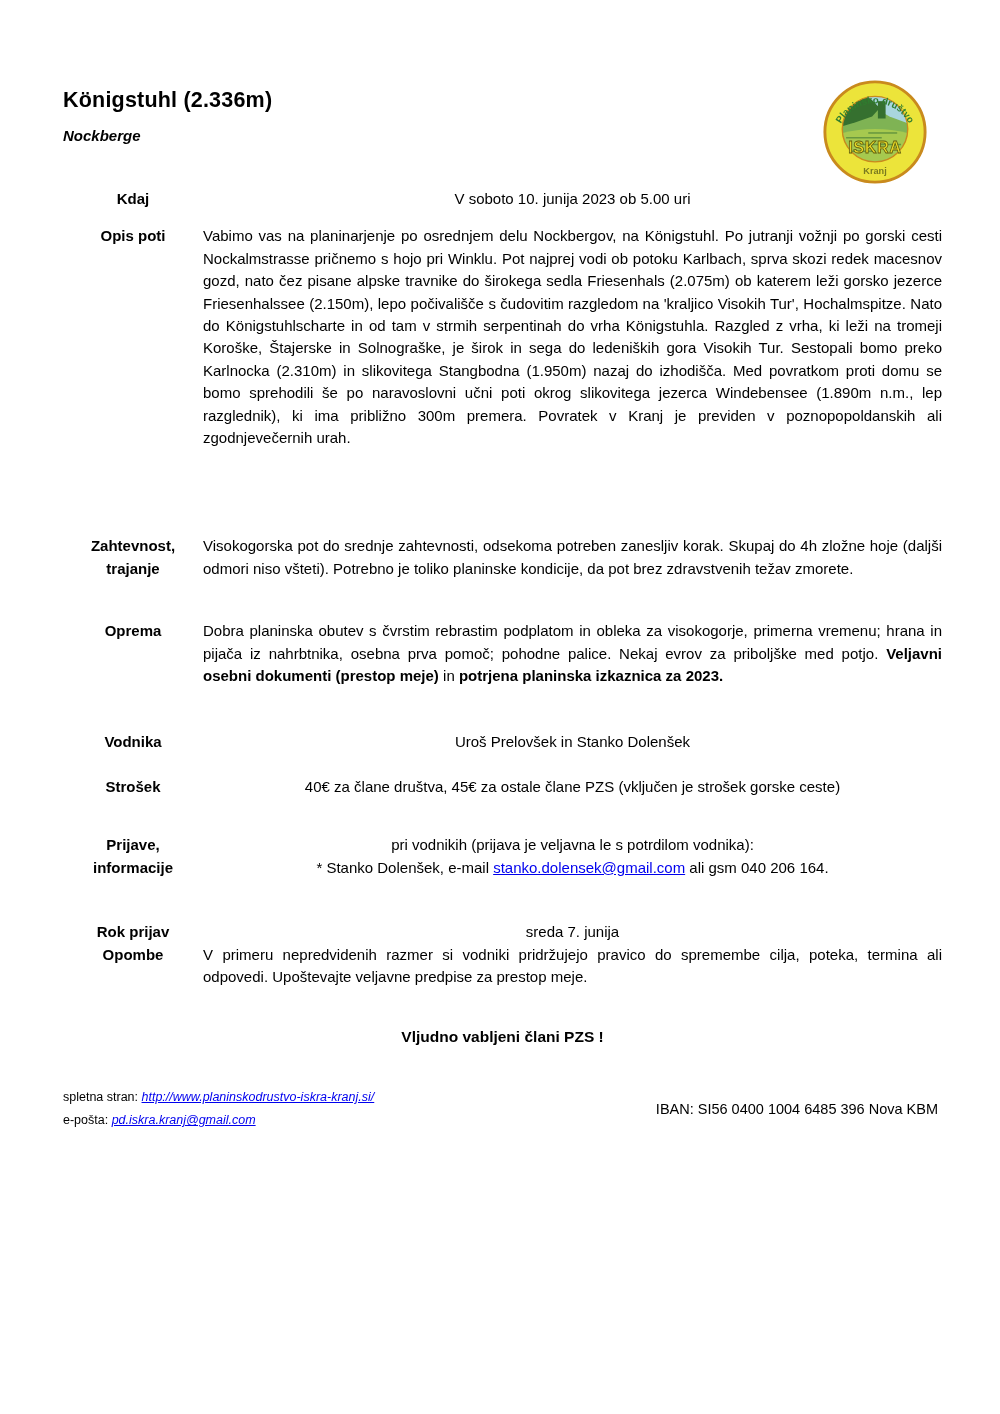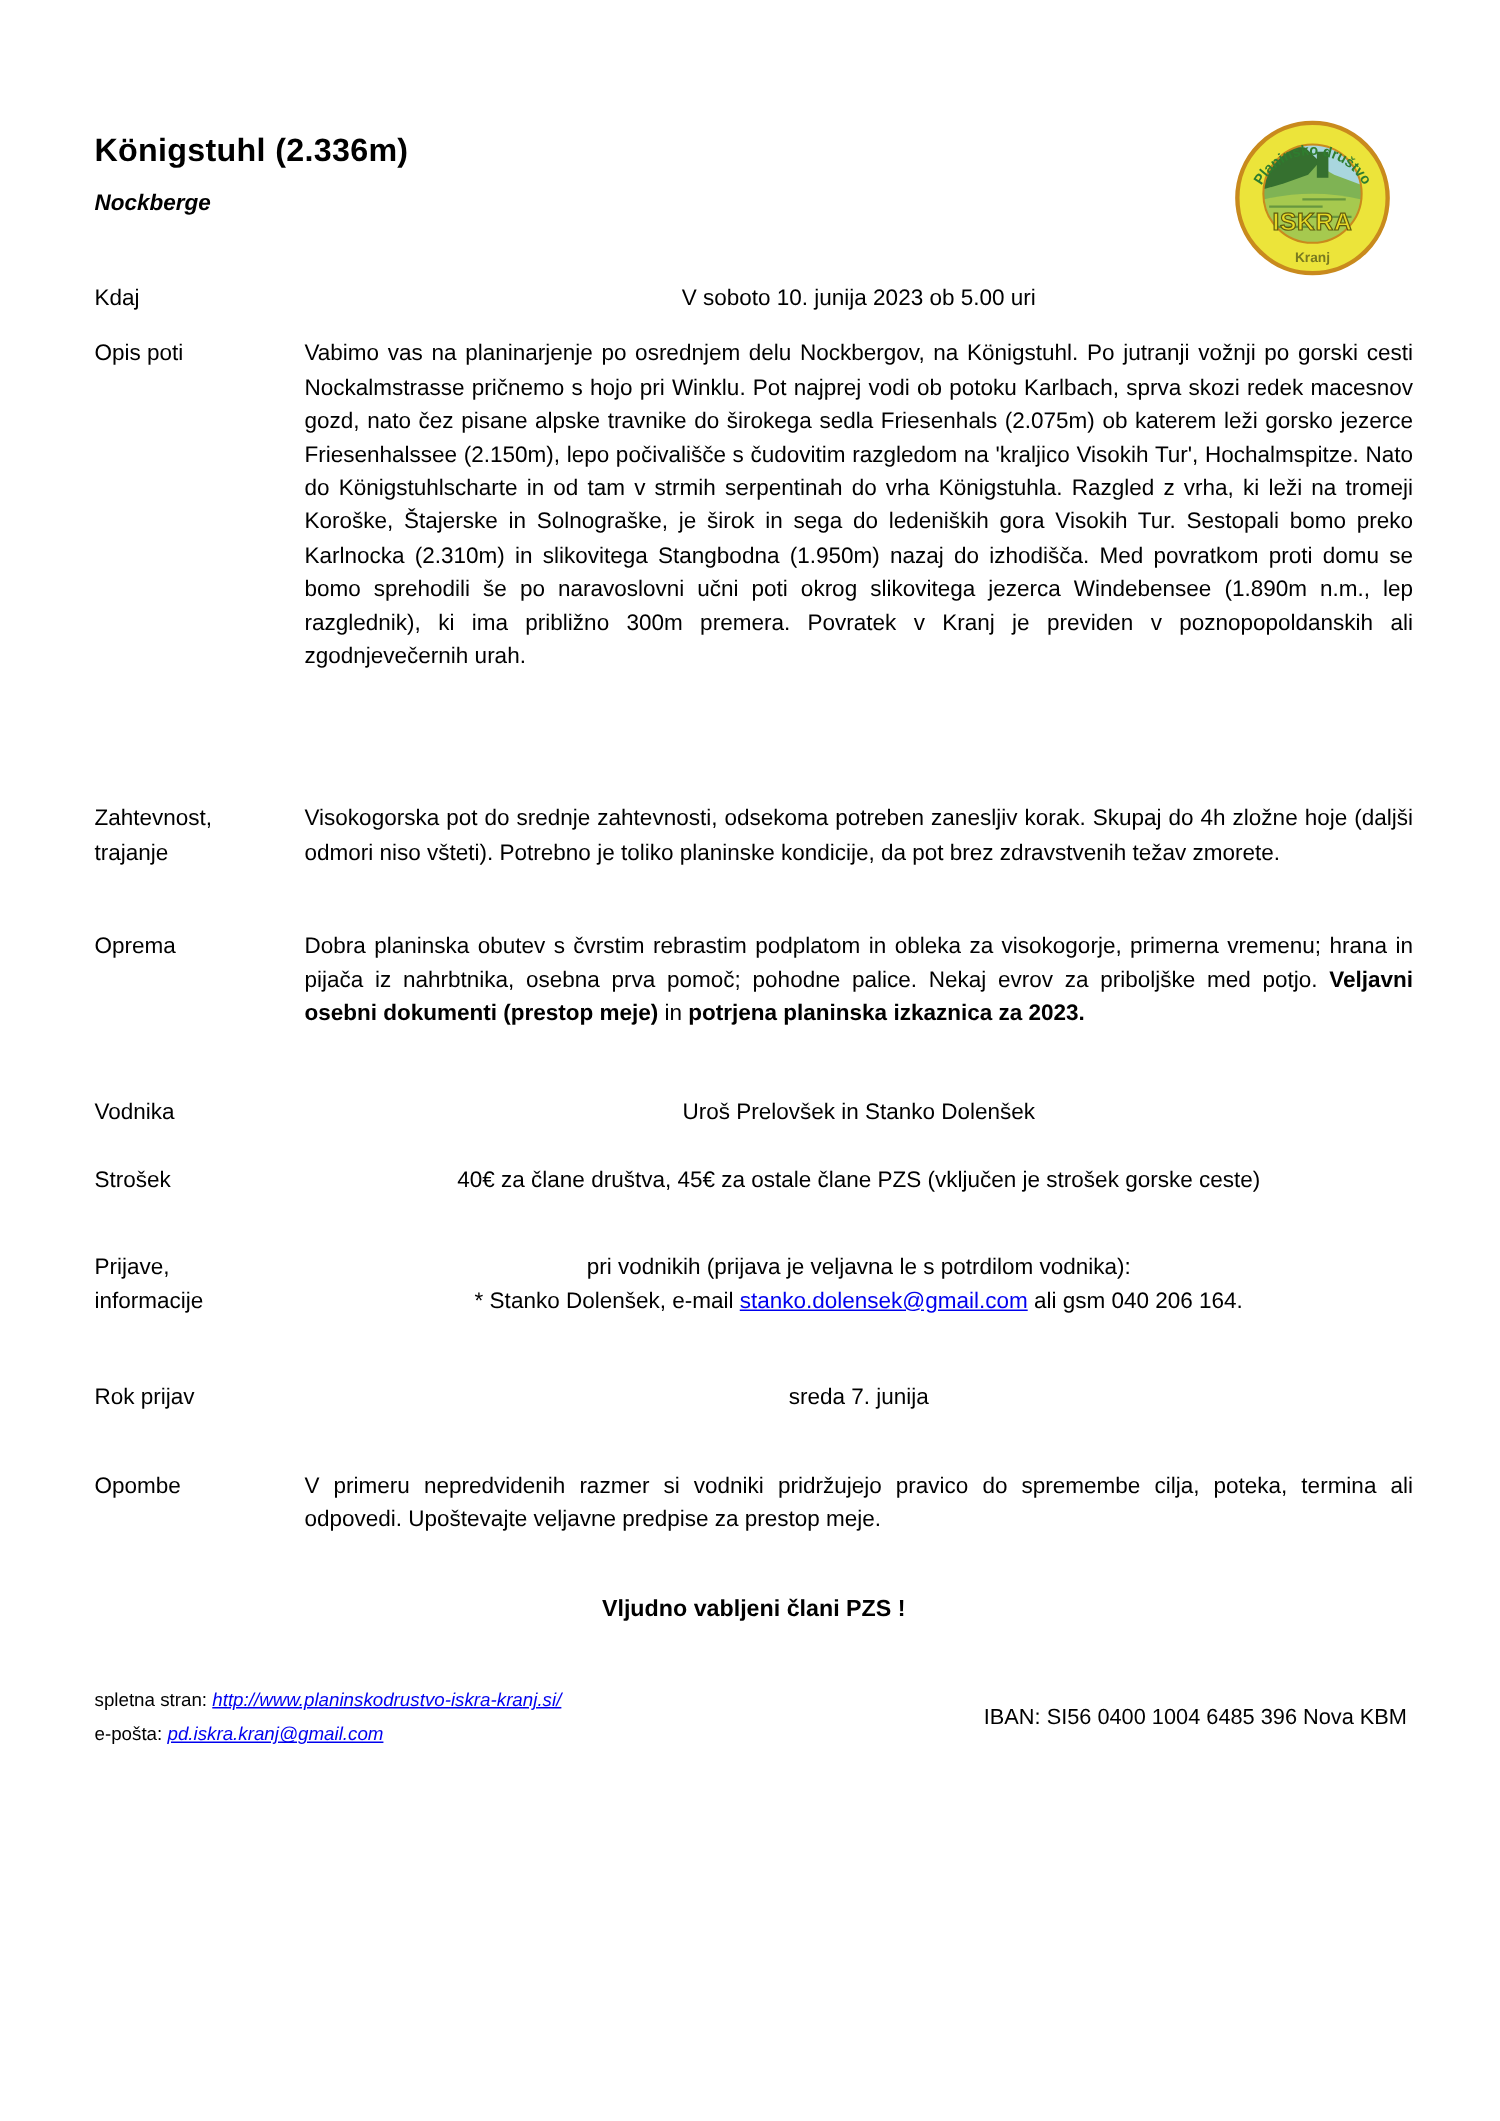--- a/index.html
+++ b/index.html
@@ -29,39 +29,40 @@
   }
   .logo-wrap {
     position: absolute;
     top: 78px; right: 72px;
     width: 106px; height: 108px;
   }
   main { margin-top: 44px; }
   .row { display: flex; font-size: 15px; line-height: 22.4px; }
   .row .label {
     flex: 0 0 140px;
-    font-weight: normal;
+    font-weight: bold;
+    text-align: center;
   }
   .row .value { flex: 1; text-align: justify; }
   .row .value.no-justify { text-align: center; }
   .row .value strong { font-weight: bold; }
   a.doclink {
     color: #0000ee;
     text-decoration: underline;
     cursor: pointer;
   }
   .mb-kdaj { margin-bottom: 15px; }
   .mb-kako { margin-bottom: 12px; }
   .mb-opis { margin-bottom: 86px; }
   .mb-zaht { margin-bottom: 40px; }
   .mb-oprema { margin-bottom: 43px; }
   .mb-vodnika { margin-bottom: 23px; }
   .mb-strosek { margin-bottom: 36px; }
   .mb-prijave { margin-bottom: 42px; }
-  .mb-rok { margin-bottom: 36px; }
+  .mb-rok { }
   .mb-opombe { margin-bottom: 40px; }
   .closing {
     text-align: center;
     font-size: 15.5px;
     font-weight: bold;
     margin-bottom: 40px;
   }
   footer {
     display: flex;
     align-items: center;

